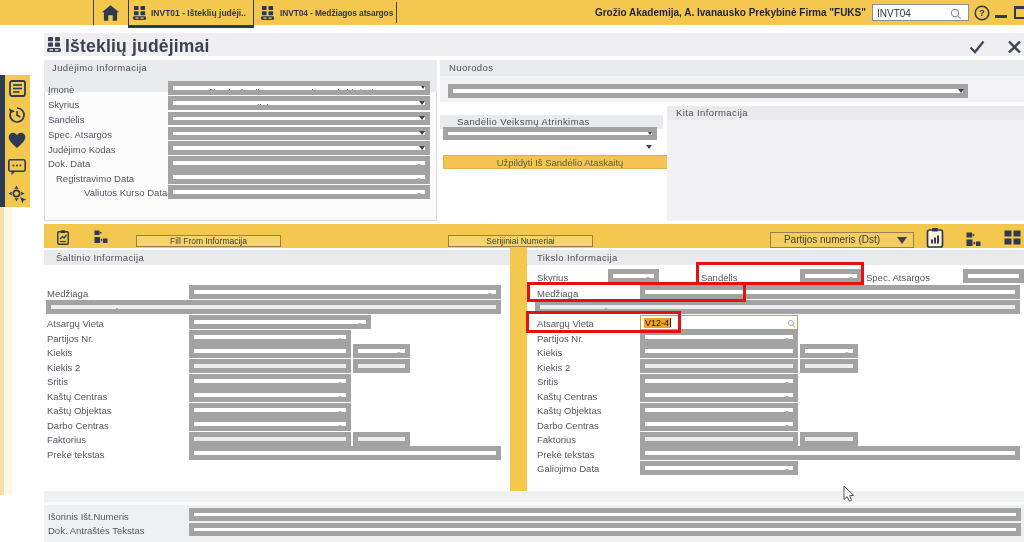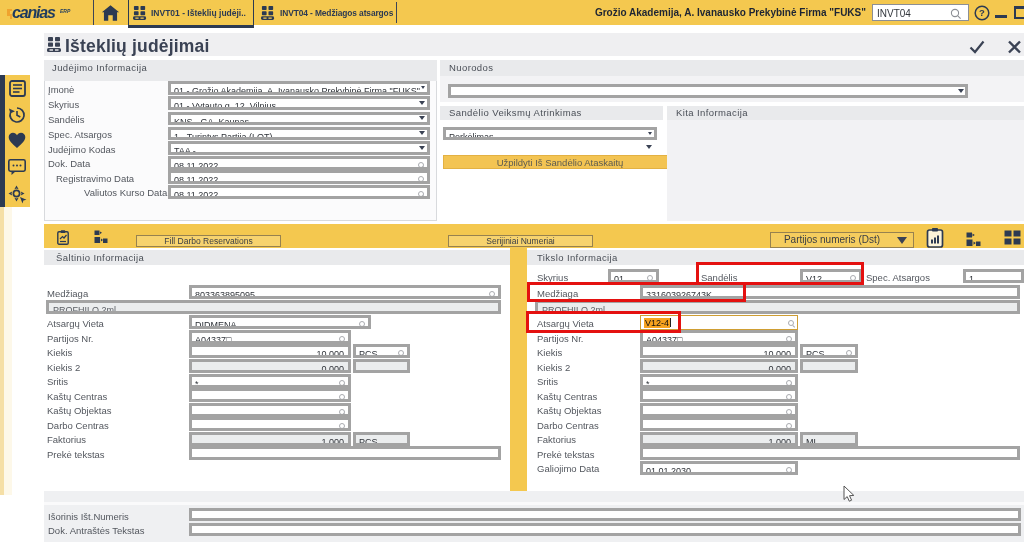--- a/index.html
+++ b/index.html
@@ -3,48 +3,41 @@
 <meta charset="utf-8">
 <style>
 * { margin:0; padding:0; box-sizing:border-box; }
 html,body { width:1024px; height:542px; overflow:hidden; background:#fff;
   font-family:"Liberation Sans", sans-serif; }
 #page { position:relative; width:1024px; height:542px; background:#fff; }
 .abs { position:absolute; }
 .lb { position:absolute; font-size:9.5px; color:#53575e; white-space:nowrap; }
 .hd { position:absolute; background:#e9eaec; color:#4a4f57; font-size:9.5px;
   font-weight:normal; letter-spacing:0.4px; line-height:14px; height:14px; padding-left:12px; white-space:nowrap; }
-.inp { position:absolute; background:#fff; border:3px solid #a3a3a3; height:14px;
+.inp { position:absolute; background:#fff; border:5px solid #a3a3a3; height:14px;
   font-size:9px; color:#2e3238; line-height:12px; padding:1px 3px 0 3px; white-space:nowrap; overflow:hidden; }
 .inp.dis { background:#ebedee; }
 .inp.num { text-align:right; padding-right:4px; }
 .mg { position:absolute; right:2px; top:3px; width:7px; height:7px; }
 .mg:before { content:""; position:absolute; left:0; top:0; width:4px; height:4px;
   border:1px solid #a9abb0; border-radius:50%; }
 .mg:after { content:""; position:absolute; left:4.5px; top:4.5px; width:3px; height:1px;
   background:#a9abb0; transform:rotate(45deg); transform-origin:0 0; }
 .dar { position:absolute; width:0; height:0; border-left:3.5px solid transparent;
   border-right:3.5px solid transparent; border-top:4.5px solid #3a4254; }
 .dar.sm { border-left-width:2.5px; border-right-width:2.5px; border-top-width:3.5px; }
 .redbox { position:absolute; border:3px solid #e41110; }
 .panel { position:absolute; background:#fff; border:1px solid #d8dadd; }
 </style>
 </head>
 <body>
 <div id="page">
 
 <div class="abs" id="topbar" style="left:0;top:0;width:1024px;height:25px;background:#f4c84f;"></div>
 
-<div class="abs" style="left:0px;top:0px;width:120px;height:25px;">
-  <span style="position:absolute;left:6.5px;top:8.5px;width:5.5px;height:10px;background:#f0a32e;"></span>
-  <span style="position:absolute;left:9.5px;top:10.5px;width:4px;height:3.5px;background:#f4c84f;"></span>
-  <span style="position:absolute;left:6.5px;top:16px;width:3px;height:3px;background:#f4c84f;"></span>
-  <span style="position:absolute;left:12px;top:3.5px;font-size:16px;font-weight:bold;font-style:italic;color:#1d3a5f;letter-spacing:-1.2px;">canias</span>
-  <span style="position:absolute;left:60px;top:8px;font-size:5px;font-style:italic;color:#1d3a5f;font-weight:bold;">ERP</span>
-</div>
 <div class="abs" style="left:93px;top:0;width:1px;height:25px;background:#3c4456;"></div>
 
 <svg class="abs" style="left:101px;top:4px;" width="19" height="18" viewBox="0 0 22 20">
   <path d="M11 1 L21 9 L18.6 9 L18.6 19 L13.6 19 L13.6 12.5 L8.4 12.5 L8.4 19 L3.4 19 L3.4 9 L1 9 Z" fill="#2c3a52"></path>
 </svg>
 
 <div class="abs" style="left:128px;top:0px;width:126px;height:25px;background:#f4c94f;border-left:1.5px solid #2c3a52;border-right:1.5px solid #2c3a52;"></div>
 <div class="abs" style="left:128px;top:24.5px;width:126px;height:3px;background:#2c3a52;"></div>
 <svg class="abs" style="left:133px;top:6px;" width="14" height="14" viewBox="0 0 15 15">
   <rect x="1" y="0" width="5" height="4.2" rx="0.8" fill="#2c3a52"></rect>
@@ -131,21 +124,21 @@
   <path d="M8.5 16.5 L10.6 12.8 L8.5 13.5 L6.4 12.8 Z" fill="#2c3a52"></path>
   <path d="M0.5 8.5 L4.2 6.4 L3.5 8.5 L4.2 10.6 Z" fill="#2c3a52"></path>
   <path d="M16.5 8.5 L12.8 6.4 L13.5 8.5 L12.8 10.6 Z" fill="#2c3a52"></path>
   <path d="M12 12 L18.5 14.8 L15.4 15.6 L14.5 18.6 Z" fill="#2c3a52"></path>
 </svg>
 
 <div class="abs" style="left:0;top:207px;width:3.5px;height:288px;background:#f5dfa6;"></div>
 <div class="abs" style="left:3.5px;top:207px;width:8px;height:288px;background:#fdf8e9;"></div>
 
 <div class="panel" style="left:44px;top:60px;width:393px;height:161px;background:#fbfbfc;"></div>
-<div class="hd" style="left:44px;top:60px;width:393px;height:21px;line-height:16px;padding-left:8px;">Judėjimo Informacija</div>
+<div class="hd" style="left:44px;top:60px;width:393px;height:32px;line-height:16px;padding-left:8px;">Judėjimo Informacija</div>
 
 <span class="lb" style="left:48px;top:84px;">Įmonė</span>
 <div class="inp" style="left:168px;top:81px;width:262px;height:13.5px;padding-right:12px;">01 - Grožio Akademija, A. Ivanausko Prekybinė Firma "FUKS"</div>
 <span class="dar sm" style="left:421px;top:86px;"></span>
 <span class="lb" style="left:48px;top:99px;">Skyrius</span>
 <div class="inp" style="left:168px;top:96px;width:262px;height:13.5px;padding-right:12px;">01 - Vytauto g. 12, Vilnius</div>
 <span class="dar" style="left:419px;top:101px;"></span>
 <span class="lb" style="left:48px;top:114px;">Sandėlis</span>
 <div class="inp" style="left:168px;top:111.5px;width:262px;height:13.5px;padding-right:12px;">KNS - GA, Kaunas</div>
 <span class="dar" style="left:419px;top:116px;"></span>
@@ -160,21 +153,21 @@
 <span class="lb" style="left:56px;top:173px;">Registravimo Data</span>
 <div class="inp" style="left:168px;top:170px;width:262px;">08.11.2022<span class="mg"></span></div>
 <span class="lb" style="left:64px;top:187px;margin-left:20px;">Valiutos Kurso Data</span>
 <div class="inp" style="left:168px;top:184.5px;width:262px;">08.11.2022<span class="mg"></span></div>
 
 <div class="abs" style="left:440px;top:60px;width:584px;height:42px;background:#f3f3f5;"></div>
 <div class="hd" style="left:440px;top:60px;width:584px;height:16px;line-height:16px;padding-left:9px;">Nuorodos</div>
 <div class="inp" style="left:448px;top:84px;width:520px;height:14px;"></div>
 <span class="dar" style="left:958px;top:89px;"></span>
 
-<div class="hd" style="left:440px;top:106px;width:223px;padding-left:9px;">Sandėlio Veiksmų Atrinkimas</div>
+<div class="hd" style="left:440px;top:115px;width:223px;padding-left:17px;">Sandėlio Veiksmų Atrinkimas</div>
 <div class="inp" style="left:443px;top:127px;width:214px;height:13px;">Perkėlimas</div>
 <span class="dar sm" style="left:648px;top:132px;"></span>
 <span class="dar" style="left:646px;top:145px;"></span>
 <div class="abs" style="left:443px;top:155px;width:234px;height:14px;background:#f3c453;border:1px solid #e3b143;text-align:center;font-size:9.5px;line-height:13px;color:#5c5b50;">Užpildyti Iš Sandėlio Ataskaitų</div>
 
 <div class="abs" style="left:667px;top:106px;width:357px;height:115px;background:#f2f2f4;"></div>
 <div class="hd" style="left:667px;top:106px;width:357px;padding-left:9px;">Kita Informacija</div>
 
 <div class="abs" style="left:44px;top:224px;width:980px;height:24px;background:#f4c84f;"></div>
 
@@ -184,21 +177,21 @@
   <path d="M3 9 L5.5 6.5 L7 8 L9.5 5" fill="none" stroke="#2c3a52" stroke-width="1.2"></path>
   <line x1="3" y1="11.5" x2="9" y2="11.5" stroke="#2c3a52" stroke-width="1.2"></line>
 </svg>
 <svg class="abs" style="left:94px;top:230px;" width="14" height="14" viewBox="0 0 14 14">
   <rect x="0.5" y="0.5" width="5" height="4.5" fill="#2c3a52"></rect>
   <path d="M6 1.5 L8 2.7 L6 4 Z" fill="#2c3a52"></path>
   <rect x="0.5" y="7" width="5.6" height="6" fill="#2c3a52"></rect>
   <path d="M7 8.5 L9 10 L7 11.5 Z" fill="#2c3a52"></path>
   <rect x="9" y="8.5" width="4.5" height="4.5" fill="#2c3a52"></rect>
 </svg>
-<div class="abs" style="left:136px;top:235px;width:145px;height:12px;background:#f7d36e;border:1px solid #97824f;text-align:center;font-size:8.5px;line-height:11px;color:#383d45;">Fill Darbo Reservations</div>
+<div class="abs" style="left:136px;top:235px;width:145px;height:12px;background:#f7d36e;border:1px solid #97824f;text-align:center;font-size:8.5px;line-height:11px;color:#383d45;">Fill From Informacija</div>
 <div class="abs" style="left:448px;top:235px;width:145px;height:12px;background:#f7d36e;border:1px solid #97824f;text-align:center;font-size:8.5px;line-height:11px;color:#383d45;">Serijiniai Numeriai</div>
 <div class="abs" style="left:770px;top:232px;width:144px;height:16px;background:#f5cd5e;border:1px solid #97824f;text-align:center;font-size:10px;line-height:14px;color:#383d45;padding-right:20px;">Partijos numeris (Dst)</div>
 <span class="dar" style="left:897px;top:237px;border-top-width:7px;border-left-width:5.5px;border-right-width:5.5px;"></span>
 <svg class="abs" style="left:925px;top:227px;" width="20" height="22" viewBox="0 0 20 22">
   <rect x="2.5" y="3" width="15" height="17" rx="2" fill="#fbf3d8" stroke="#2c3a52" stroke-width="1.7"></rect>
   <rect x="7" y="1" width="6" height="3.5" rx="0.8" fill="#2c3a52"></rect>
   <rect x="6" y="12.5" width="2" height="4" fill="#2c3a52"></rect>
   <rect x="9" y="10.5" width="2" height="6" fill="#2c3a52"></rect>
   <rect x="12" y="8.5" width="2" height="8" fill="#2c3a52"></rect>
 </svg>

